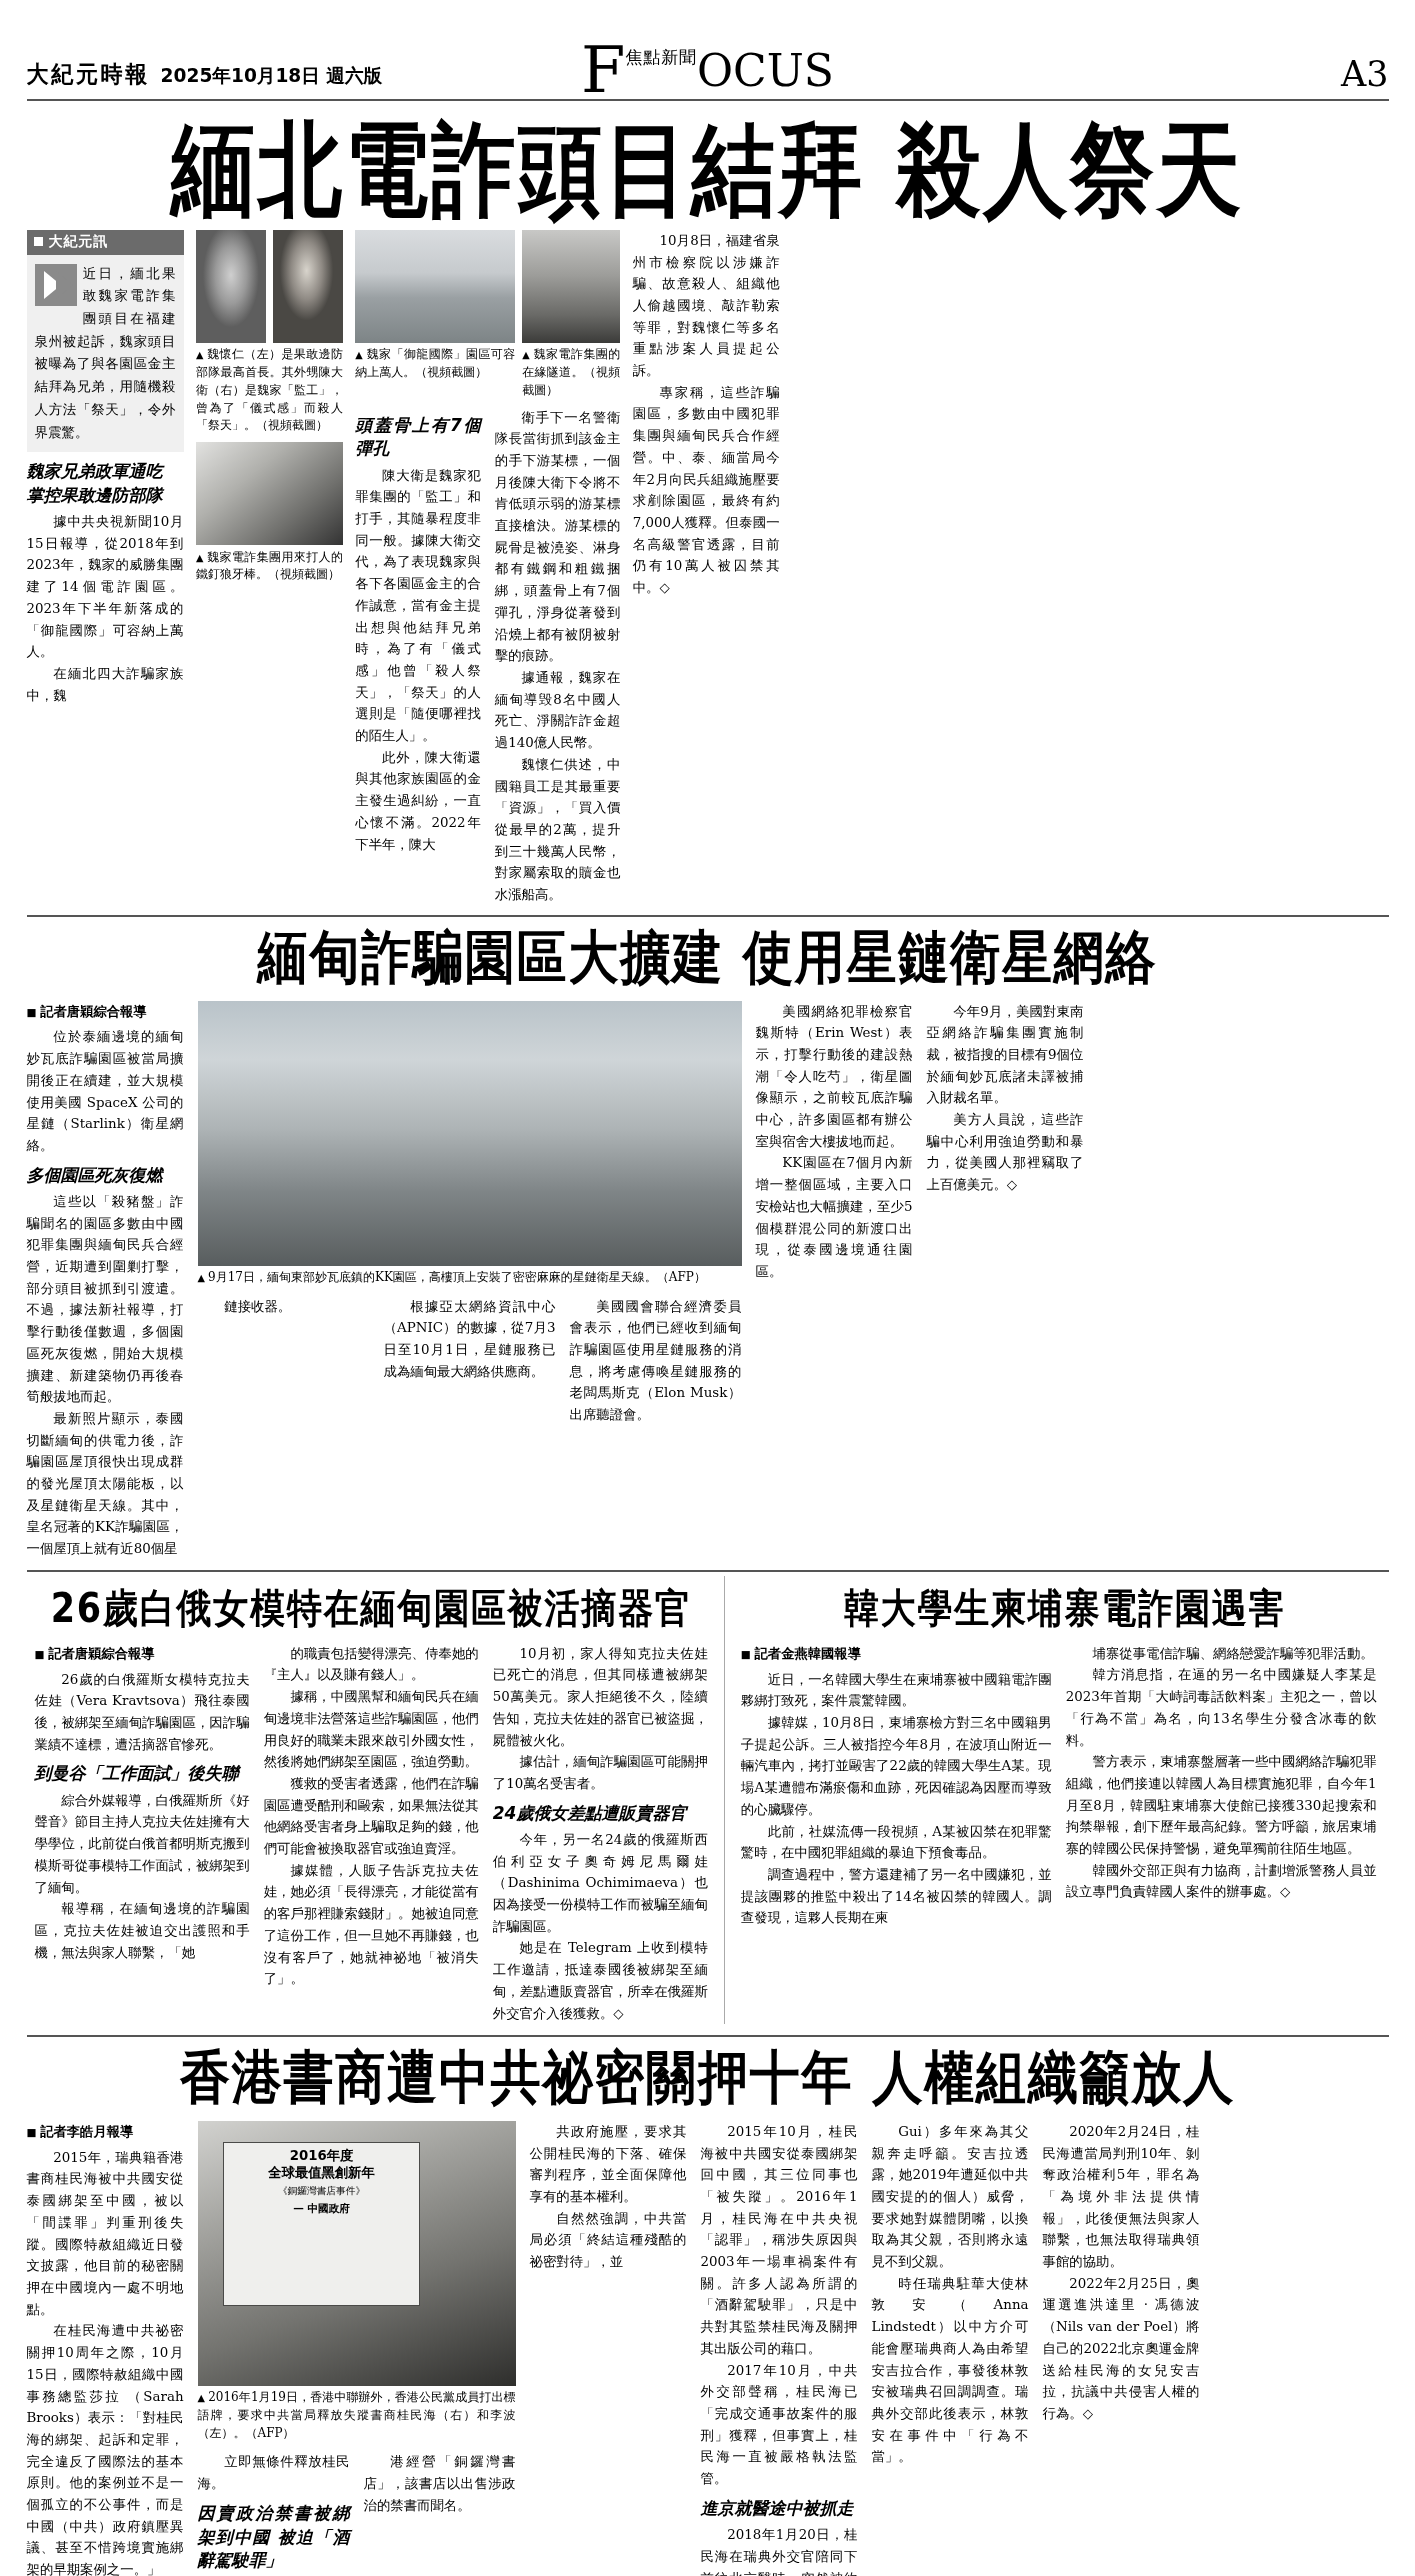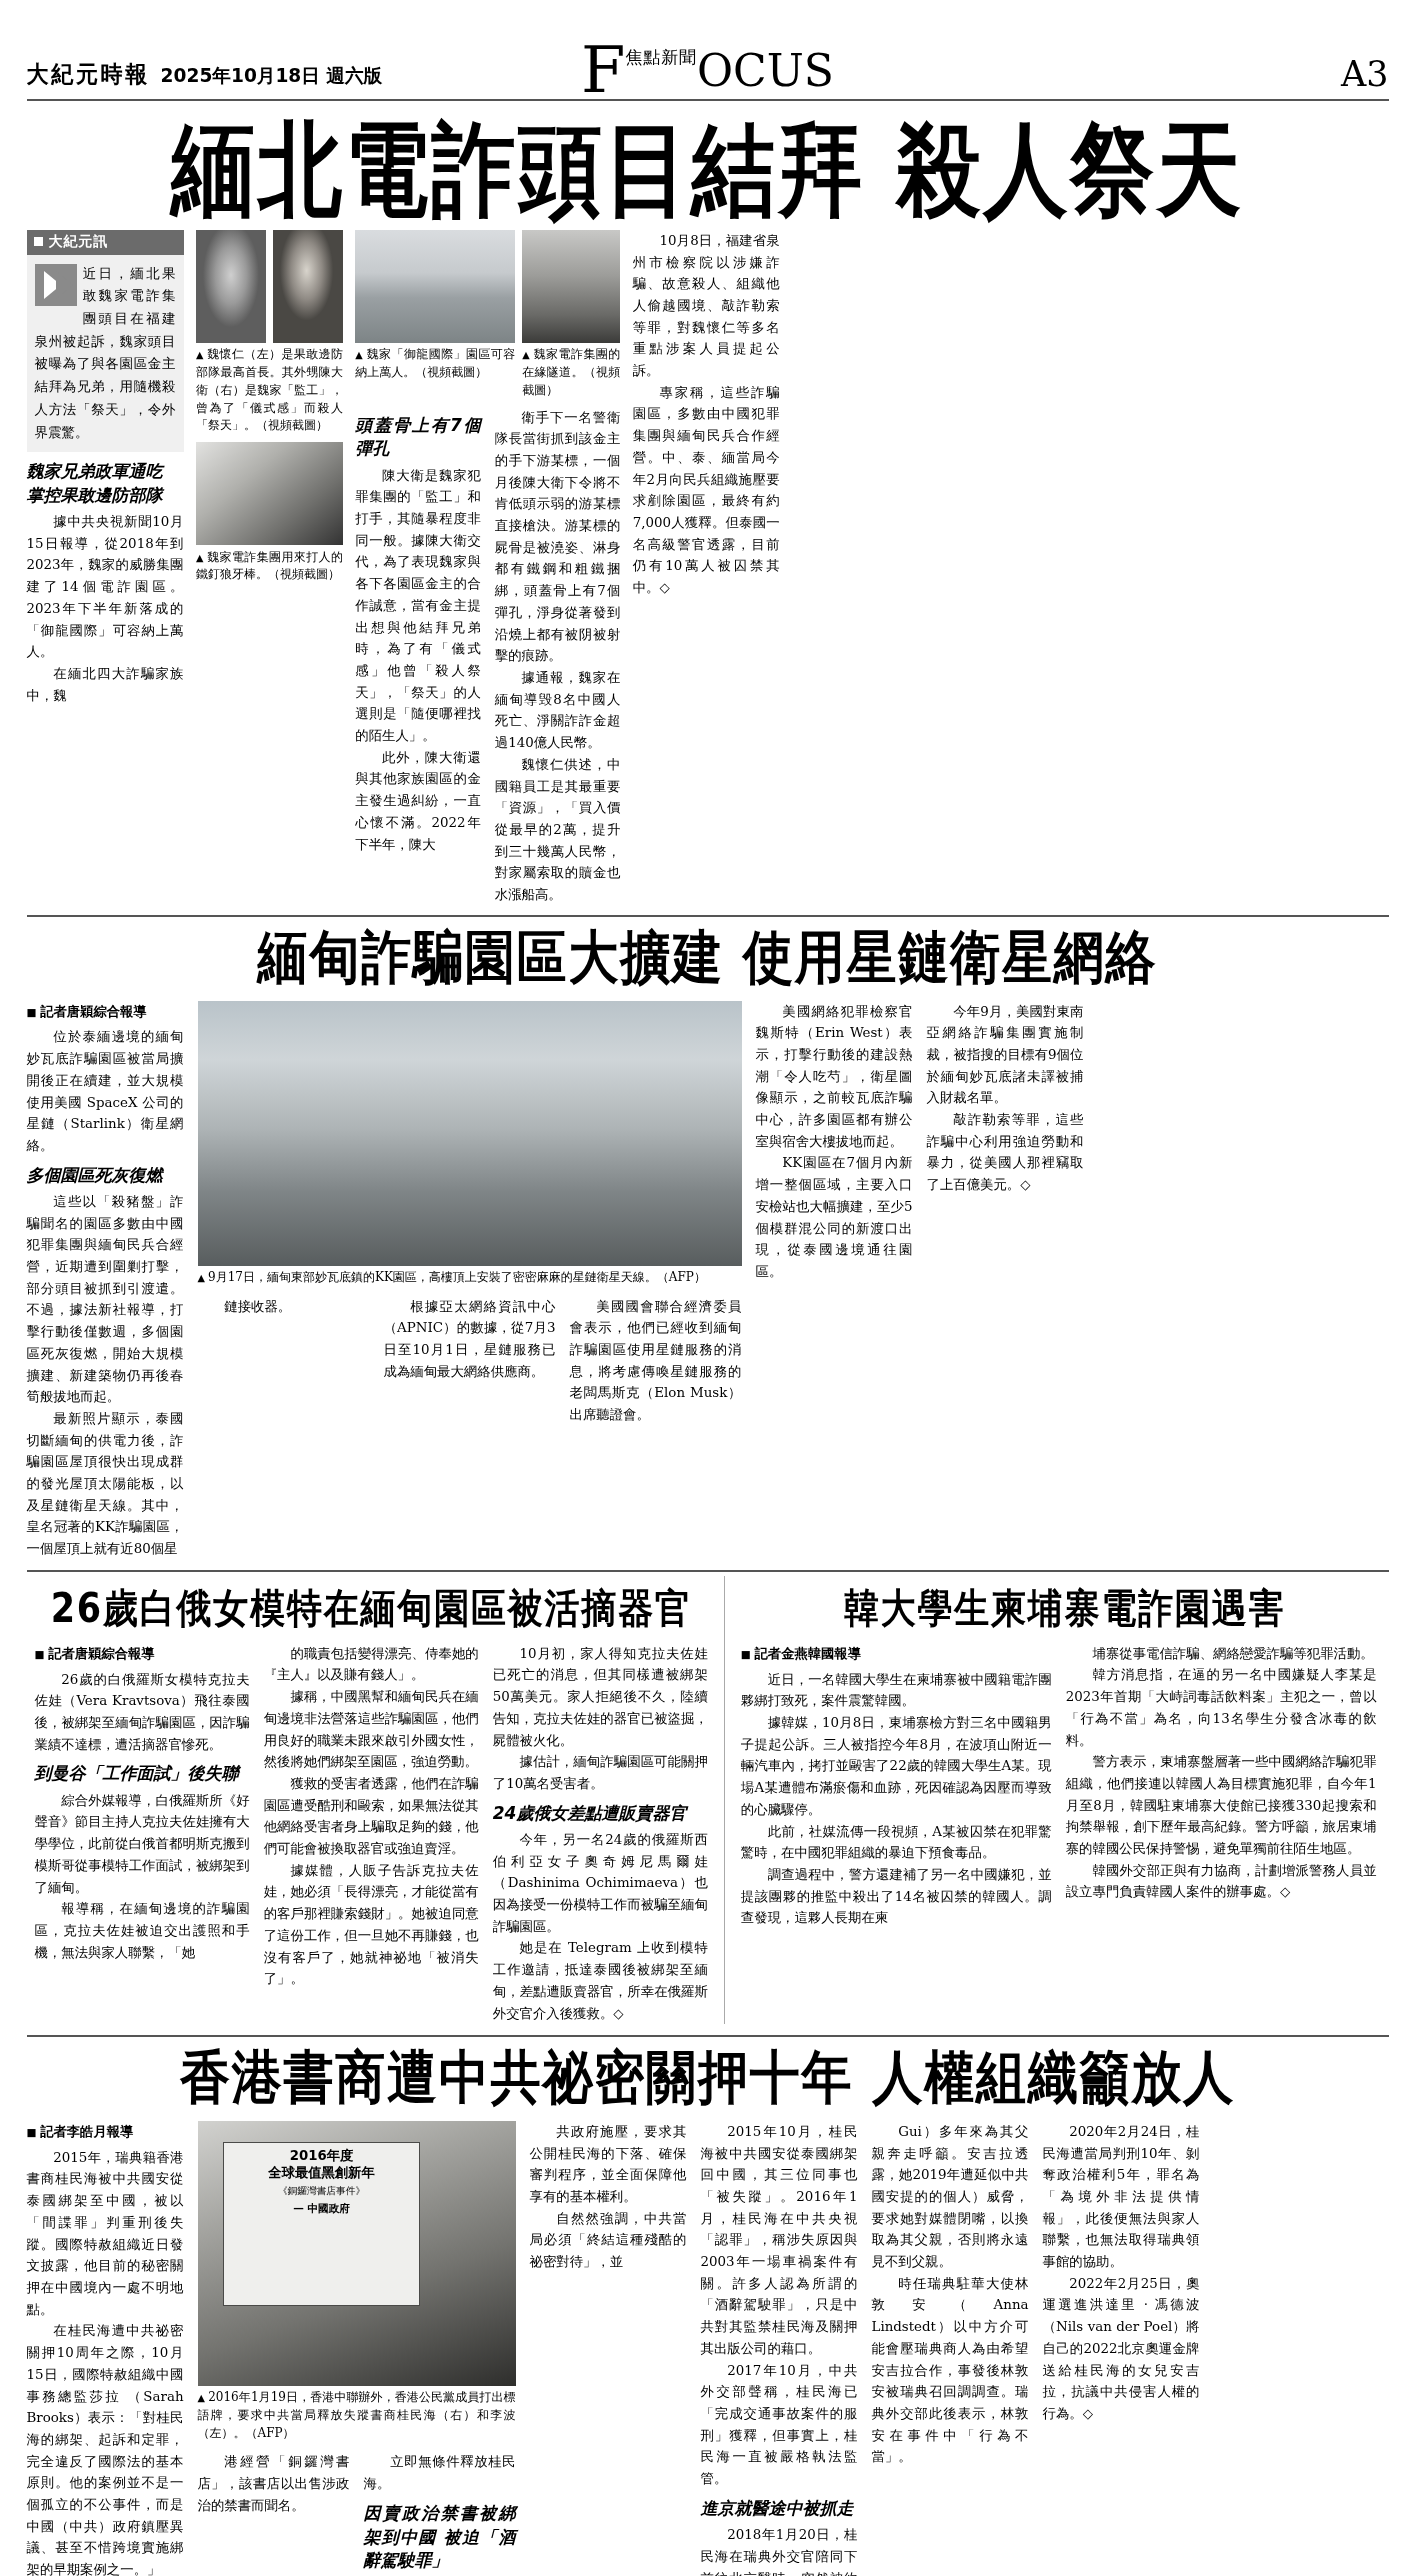--- a/index.html
+++ b/index.html
@@ -221,21 +221,21 @@
         </div>
       </div>
     </div>
 
     <div style="width:157px;" class="col">
       <p>美國網絡犯罪檢察官魏斯特（Erin West）表示，打擊行動後的建設熱潮「令人吃芍」，衛星圖像顯示，之前較瓦底詐騙中心，許多園區都有辦公室與宿舍大樓拔地而起。</p>
       <p>KK園區在7個月內新增一整個區域，主要入口安檢站也大幅擴建，至少5個模群混公同的新渡口出現，從泰國邊境通往園區。</p>
     </div>
     <div style="width:157px;" class="col">
       <p>今年9月，美國對東南亞網絡詐騙集團實施制裁，被指搜的目標有9個位於緬甸妙瓦底諸未譯被捕入財裁名單。</p>
-      <p>敲詐勒索等罪，這些詐騙中心利用強迫勞動和暴力，從美國人那裡竊取了上百億美元。◇</p>
+      <p>美方人員說，這些詐騙中心利用強迫勞動和暴力，從美國人那裡竊取了上百億美元。◇</p>
     </div>
   </div>
 
   <div class="sec-rule" style="margin-top:10.6px;"></div>
 
   <div style="display:flex; gap:16px; margin-top:3.5px;">
 
     <div style="width:681px;margin-left:8px;">
       <div class="hl-sec hl-sec-sm">26歲白俄女模特在緬甸園區被活摘器官</div>
       <div class="grid" style="margin-top:5.3px;">
@@ -300,26 +300,26 @@
         <div class="poster-inner">
           <div class="poster-t1">2016年度</div>
           <div class="poster-t1">全球最值黑創新年</div>
           <div class="poster-t2">《銅鑼灣書店事件》</div>
           <div class="poster-t3">— 中國政府</div>
         </div>
       </div>
       <div class="cap"><span class="tri">▲ </span><span>2016年1月19日，香港中聯辦外，香港公民黨成員打出標語牌，要求中共當局釋放失蹤書商桂民海（右）和李波（左）。（AFP）</span></div>
       <div class="grid" style="margin-top:8.8px;">
         <div class="col" style="width:48%;">
-          <p>港經營「銅鑼灣書店」，該書店以出售涉政治的禁書而聞名。</p>
-        </div>
-        <div class="col" style="width:48%;">
           <p>立即無條件釋放桂民海。</p>
           <div class="subhead">因賣政治禁書被綁架到中國 被迫「酒辭駕駛罪」</div>
 
+        </div>
+        <div class="col" style="width:48%;">
+          <p>港經營「銅鑼灣書店」，該書店以出售涉政治的禁書而聞名。</p>
         </div>
       </div>
     </div>
 
     <div style="width:157px;" class="col">
       <p>共政府施壓，要求其公開桂民海的下落、確保審判程序，並全面保障他享有的基本權利。</p>
       <p>自然然強調，中共當局必須「終結這種殘酷的祕密對待」，並</p>
     </div>
 
     <div style="width:157px;" class="col">

